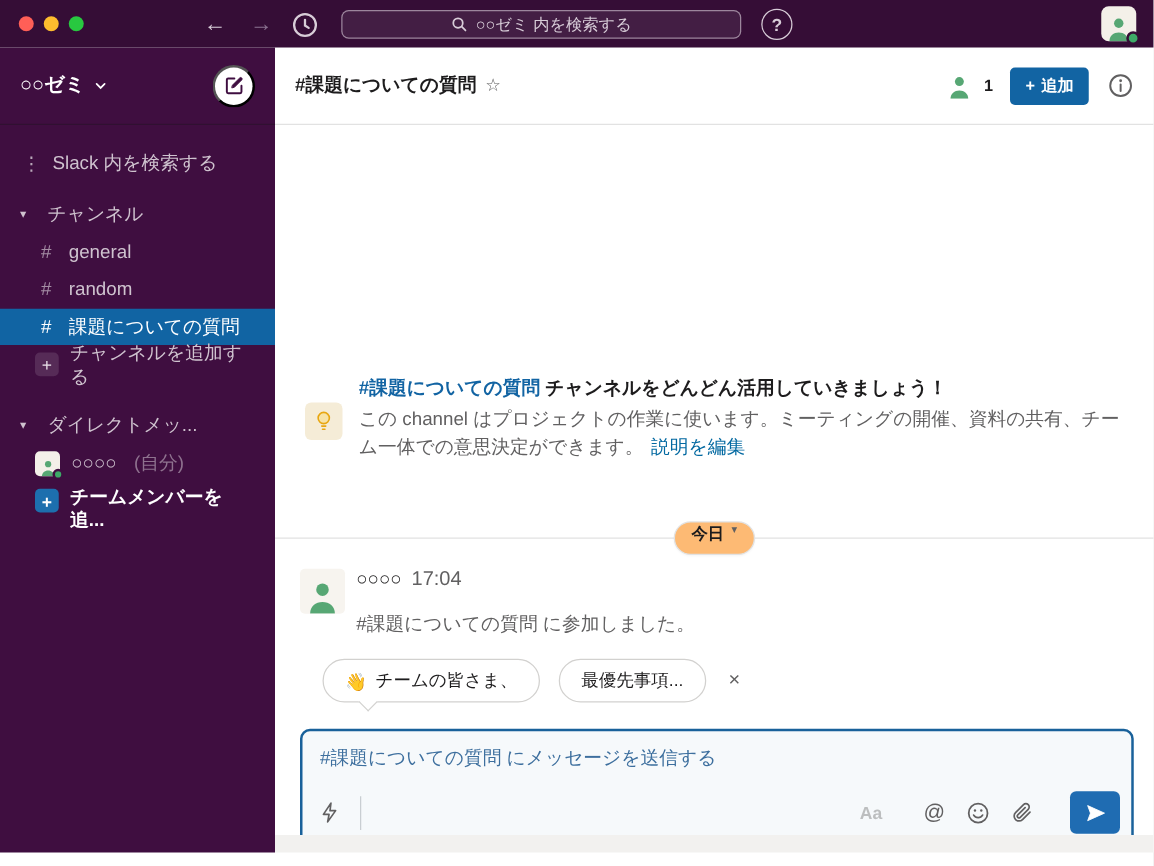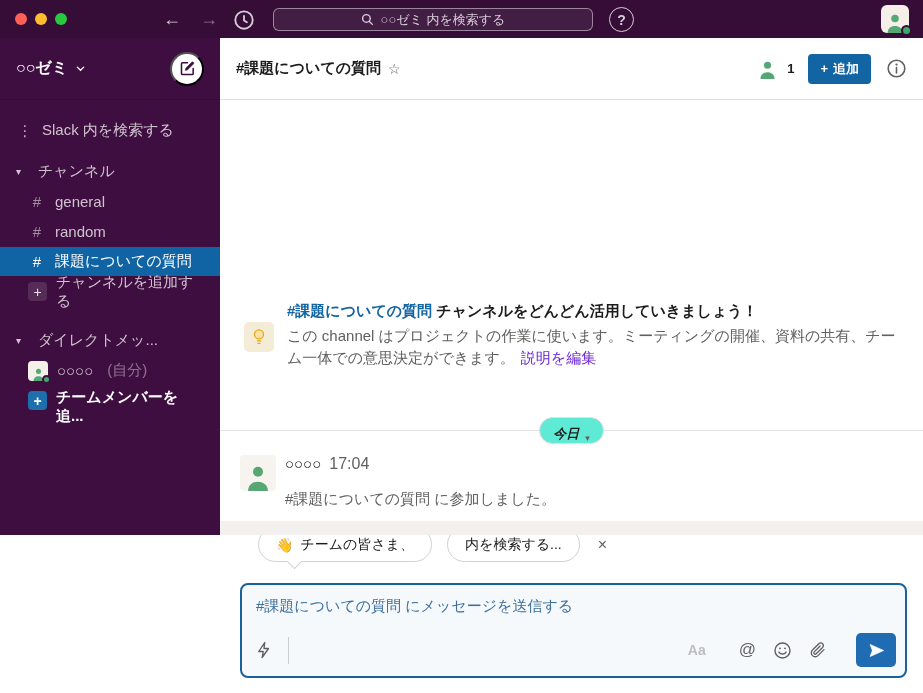--- a/index.html
+++ b/index.html
@@ -16,21 +16,21 @@
   .nav-back { left:160px; }
   .nav-fwd { left:197px; color:#8b7291; }
   .tb-iconbtn { position:absolute; top:7px; width:25px; height:25px; display:flex; align-items:center; justify-content:center; }
   .clock-btn { left:231px; }
   .search-bar { position:absolute; left:273px; top:8px; width:320px; height:23px; background:rgba(255,255,255,0.07); border:1px solid rgba(217,205,217,0.6); border-radius:6px; display:flex; align-items:center; justify-content:center; gap:7px; color:#d8cdd8; font-size:13px; }
   .help-btn { left:609px; border:1.5px solid #d8cdd8; border-radius:50%; color:#d8cdd8; font-size:14px; font-weight:700; }
   .tb-avatar { position:absolute; right:14px; top:5px; width:28px; height:28px; border-radius:6px; background:#f4f0e9; display:flex; align-items:flex-end; justify-content:center; }
   .presence-dot { position:absolute; right:-3px; bottom:-3px; width:11px; height:11px; border-radius:50%; background:#3daa67; border:2.5px solid #350d36; }
 
   
-  .app { display:flex; height:497px;border-radius:17px; }
+  .app { display:flex; height:644px;border-radius:17px; }
 
   
   .sidebar { width:220px; flex:none; background:#3f0e40; color:#cfc3cf; display:flex; flex-direction:column; }
   .ws-header { height:62px; border-bottom:1px solid #301031; display:flex; align-items:center; justify-content:space-between; padding:0 16px; flex:none; }
   .ws-name { display:flex; align-items:center; gap:7px; color:#fff; font-weight:700; font-size:16px; cursor:default; }
   .compose-btn { width:34px; height:34px; border-radius:50%; background:#fff; display:flex; align-items:center; justify-content:center; }
   .side-nav { padding-top:16px; font-size:15px; }
   .side-row { height:29px; display:flex; align-items:center; padding:0 16px; gap:8px; cursor:default; }
   .side-row .glyph { width:18px; flex:none; text-align:center; opacity:.85; }
   .side-sec { margin-top:12px; }
@@ -63,26 +63,26 @@
 
   .content { position:relative; flex:1; }
 
   
   .intro { position:absolute; top:200px; left:24px; display:flex; gap:13px;align-items:center; }
   .bulb-box { width:30px; height:30px; margin-top:5px; border-radius:5px; background:#f5ecd7; display:flex; align-items:center; justify-content:center; flex:none; }
   .intro-text { max-width:618px; font-size:15px; line-height:22px; }
   .intro-title { font-weight:800; color:#1d1c1d; }
   .intro-link { color:#1264a3; font-weight:800; }
   .intro-body { color:#616061; margin-top:3px; }
-  .edit-link { color:#6d28d9; margin-left:6px; }
+  .edit-link { color:#0369a1; margin-left:6px; }
 
   
   .divider { position:absolute; top:317px; left:0; right:0; height:26px; text-align:center; }
   .divider-line { position:absolute; left:0; right:0; top:13px; border-top:1px solid #e2e2e2; }
-  .divider-pill { position:relative; display:inline-flex; align-items:flex-end; gap:6px; height:27px; padding:0 13px; background:#5eead4; border:1px solid #e2e2e2; border-radius:14px; font-size:13px; font-weight:700; color:#1d1c1d; box-shadow:0 1px 2px rgba(0,0,0,0.04);font-style:italic; }
+  .divider-pill { position:relative; display:inline-flex; align-items:flex-start; gap:6px; height:27px; padding:0 13px; background:#fdba74; border:1px solid #e2e2e2; border-radius:14px; font-size:13px; font-weight:700; color:#1d1c1d; box-shadow:0 1px 2px rgba(0,0,0,0.04); }
   .divider-pill .caret { font-size:9px; color:#616061; }
 
   
   .message { position:absolute; top:355px; left:20px; display:flex; gap:9px; }
   .msg-avatar { width:36px; height:36px; flex:none; border-radius:4px; background:#f7f4ef; display:flex; align-items:flex-end; justify-content:center; overflow:hidden; }
   .msg-name-row { display:flex; align-items:baseline; gap:8px; }
   .msg-author { font-size:15px; font-weight:800; color:#1d1c1d; }
   .msg-time { font-size:16px; color:#616061; }
   .msg-text { font-size:15px; color:#616061; margin-top:17px; }
 
@@ -284,21 +284,21 @@
             <div class="msg-text">#課題についての質問 に参加しました。</div>
           </div>
         </div>
 
         <div class="pills">
           <button class="pill tail">
             <span>👋</span>
             <span>チームの皆さま、</span>
           </button>
           <button class="pill">
-            <span>内を検索する...</span>
+            <span>最優先事項...</span>
           </button>
           <button class="close-x">
             <span>×</span>
           </button>
         </div>
 
         <div class="composer">
           <div class="composer-ph">#課題についての質問 にメッセージを送信する</div>
           <div class="composer-bar">
             <div style="display:flex;">

